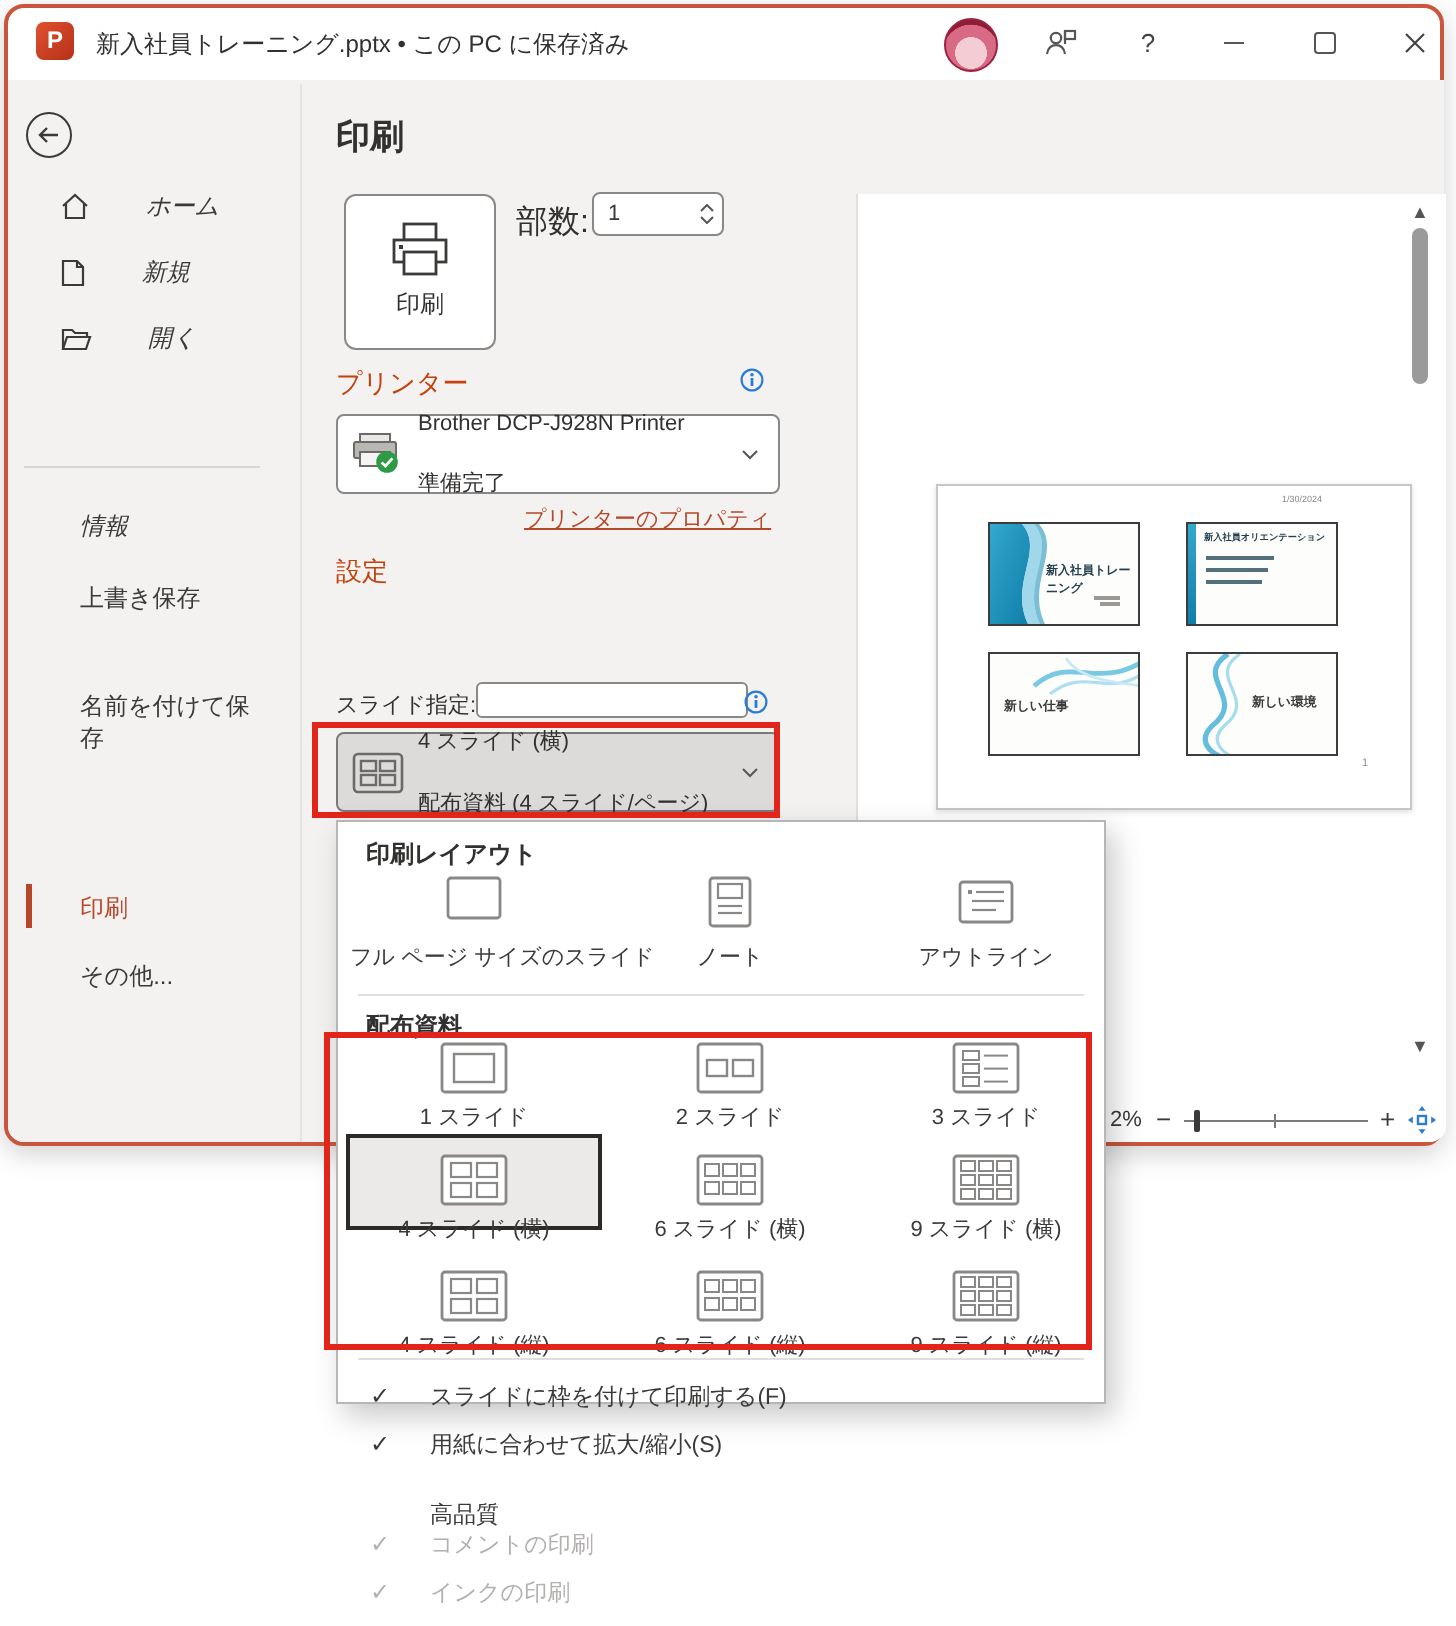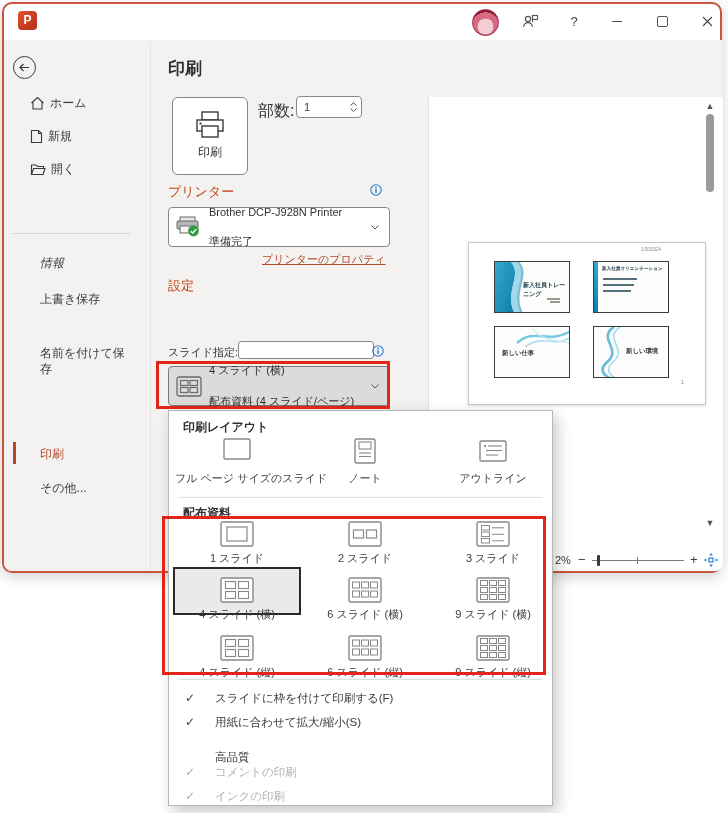--- a/index.html
+++ b/index.html
@@ -8,21 +8,21 @@
   
   .window-bg{left:2px;top:2px;width:720px;height:571px;background:#fff;border:2px solid #c8553c;border-radius:10px;box-sizing:border-box;box-shadow:0 4px 14px rgba(0,0,0,.18);}
   .backstage-bg{left:4px;top:40px;width:718px;height:531px;background:#f3f2f1;border-radius:0 0 8px 8px;}
   .titlebar-title{left:48px;top:14px;font-size:12px;color:#323130;white-space:nowrap;}
   .app-icon{left:18px;top:11px;width:19px;height:19px;border-radius:4px;background:linear-gradient(135deg,#e0502e,#b5311a);color:#fff;font-weight:bold;font-size:12px;text-align:center;line-height:19px;}
   .avatar{left:472px;top:9px;width:25px;height:25px;border-radius:50%;border:1px solid #9b2242;background:radial-gradient(circle at 50% 66%,#f3cdd3 0 38%,#d96a86 39% 68%,#8c1d33 69%);}
   .tb-btn{top:10px;width:26px;height:22px;display:flex;align-items:center;justify-content:center;font-size:13px;color:#444;}
   .minbar{width:10px;height:1px;background:#555;}
   .maxbox{width:9px;height:9px;border:1px solid #555;border-radius:2px;}
   
-  .side-item{left:30px;width:110px;height:22px;display:flex;align-items:center;gap:5px;font-size:12px;color:#3b3a39;}
+  .side-item{left:30px;width:110px;height:22px;display:flex;align-items:center;gap:28px;font-size:12px;color:#3b3a39;font-style:italic;}
   .side-plain{left:40px;width:104px;font-size:12px;color:#3b3a39;line-height:16px;}
   .side-divider{left:12px;width:118px;height:1px;background:#d8d6d4;}
   .back-circle{left:13px;top:56px;width:21px;height:21px;border:1.4px solid #3b3a39;border-radius:50%;display:flex;align-items:center;justify-content:center;}
   .selected-bar{left:13px;top:442px;width:3px;height:22px;background:#b7472a;}
   .orange{color:#b7472a;}
   .sidebar-divider-v{left:150px;top:42px;width:1px;height:529px;background:#e5e3e1;}
   
   .h1{font-size:17px;font-weight:bold;color:#323130;}
   .h2{font-size:13px;font-weight:normal;color:#c2410c;}
   .bigbtn{left:172px;top:97px;width:74px;height:76px;background:#fff;border:1px solid #8a8886;border-radius:6px;text-align:center;}
@@ -34,21 +34,21 @@
   .drop .ic{width:40px;display:flex;justify-content:center;}
   .drop .tx{flex:1;min-width:0;}
   .drop .t1{font-size:11px;color:#323130;white-space:nowrap;}
   .drop .t2{font-size:11px;color:#323130;white-space:nowrap;margin-top:16px;}
   .drop .chev{width:18px;}
   .drop-gray{background:#dcdbd9;border-color:#7b7a79;}
   .linklike{font-size:11px;color:#b7472a;text-decoration:underline;}
   .fieldrow-label{font-size:11px;color:#323130;}
   .textinput{left:238px;top:341px;width:136px;height:18px;background:#fff;border:1px solid #8a8886;border-radius:3px;font-size:11px;padding:0 4px;box-sizing:border-box;font-family:inherit;}
   
-  .menu{left:168px;top:410px;width:385px;height:396px;background:#fff;border:1px solid #b8b6b4;box-shadow:4px 6px 14px rgba(0,0,0,.22);box-sizing:border-box;}
+  .menu{left:168px;top:410px;width:385px;height:292px;background:#fff;border:1px solid #b8b6b4;box-shadow:4px 6px 14px rgba(0,0,0,.22);box-sizing:border-box;}
   .menu-h{position:absolute;left:14px;font-size:12px;font-weight:bold;color:#323130;}
   .mcol{position:absolute;width:124px;text-align:center;}
   .mcol .cap{font-size:11px;color:#3b3a39;margin-top:4px;white-space:nowrap;}
   .mdivider{position:absolute;left:10px;width:363px;height:1px;background:#e1dfdd;}
   .sel-box{position:absolute;left:4px;top:156px;width:128px;height:48px;border:2px solid #2b2a29;background:#eceae8;box-sizing:border-box;}
   .optrow{position:absolute;left:0;width:100%;height:22px;display:flex;align-items:center;font-size:11.5px;}
   .optrow .chk{width:30px;padding-left:16px;font-size:12px;}
   .dis{color:#b3b1af;}
   .en{color:#3b3a39;}
   
@@ -70,20 +70,21 @@
   svg{display:block;}
 </style>
 </head>
 <body>
 
 <div class="stage">
 
   <div class="abs window-bg"></div>
 
   <div class="abs app-icon">P</div>
+  <div class="abs titlebar-title">新入社員トレーニング.pptx • この PC に保存済み</div>
   <div class="abs avatar"></div>
   <div class="abs tb-btn" style="left:517px;">
     <svg width="17" height="15" viewBox="0 0 17 15">
       <circle cx="6" cy="5" r="2.6" fill="none" stroke="#555" stroke-width="1.1"></circle>
       <path d="M1.5 13 C2 9.8 4 8.6 6 8.6 C8 8.6 10 9.8 10.5 13" fill="none" stroke="#555" stroke-width="1.1"></path>
       <rect x="10.5" y="1.5" width="5" height="4" fill="none" stroke="#555" stroke-width="1.1"></rect>
       <line x1="10.5" y1="1.5" x2="10.5" y2="8" stroke="#555" stroke-width="1.1"></line>
     </svg>
   </div>
   <div class="abs tb-btn" style="left:561px;">?</div>

